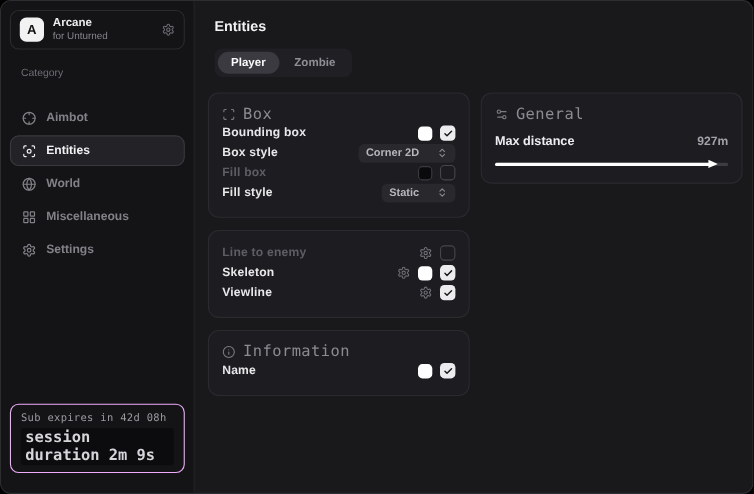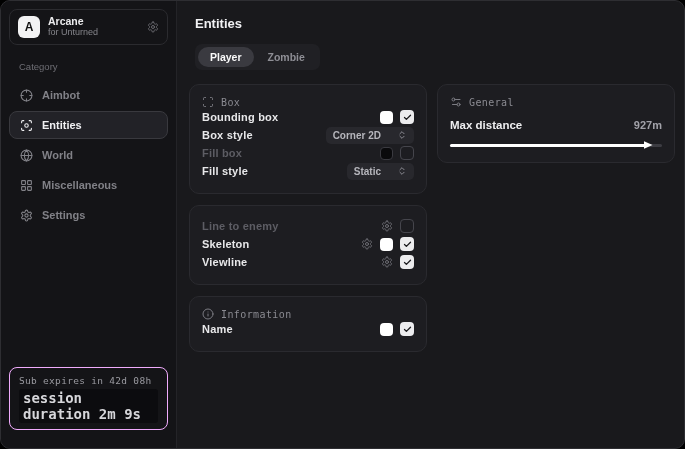--- a/index.html
+++ b/index.html
@@ -23,21 +23,21 @@
   .logo-badge {
     width:22px; height:22px; border-radius:6px; background:#f2f2f3; color:#111;
     display:flex; align-items:center; justify-content:center;
     font-weight:bold; font-size:12px; flex-shrink:0;
   }
   .logo-text { flex:1; line-height:1.1; }
   .logo-title { font-size:10.5px; font-weight:bold; color:#ececee; }
   .logo-sub { font-size:9px; color:#85858b; margin-top:1px; }
   .logo-gear { color:#6a6a70; display:flex; }
 
-  .category-label { margin:16px 0 9px 10px; font-size:9.5px; color:#6e6e74; }
+  .category-label { margin:16px 0 21px 10px; font-size:9.5px; color:#6e6e74; }
 
   .nav { display:flex; flex-direction:column; gap:2px; }
   .nav-item {
     display:flex; align-items:center; gap:9px; height:28px; padding:0 10px;
     border-radius:8px; border:1px solid transparent;
     color:#818187; font-size:11px; font-weight:600; cursor:default;
   }
   .nav-item.active { background:#222227; border-color:#39393e; color:#f1f1f3; }
   .nav-icon { display:flex; flex-shrink:0; }
 
@@ -68,21 +68,21 @@
 
   .columns { display:flex; gap:10px; margin-top:14px; align-items:flex-start; }
   .col { width:238px; display:flex; flex-direction:column; gap:11px; }
 
   .card {
     background:#1d1d21; border:1px solid #2a2a2f; border-radius:10px;
     padding:11px 12px 13px 12px;
   }
   .card-header {
     display:flex; align-items:center; gap:7px;
-    font-family:"DejaVu Sans Mono", monospace; font-size:10px; color:#8b8b92;
+    font-family:"DejaVu Sans Mono", monospace; font-size:14px; color:#8b8b92;
     letter-spacing:0.4px;
   }
   .card-header .hicon { display:flex; color:#7c7c83; }
 
   .row {
     margin-top:0; display:flex; align-items:center; justify-content:space-between;
     min-height:18px;
   }
   .row-label { font-size:11px; font-weight:700; color:#e8e8ea; letter-spacing:0.2px; }
   .row.disabled .row-label { color:#5d5d64; }

